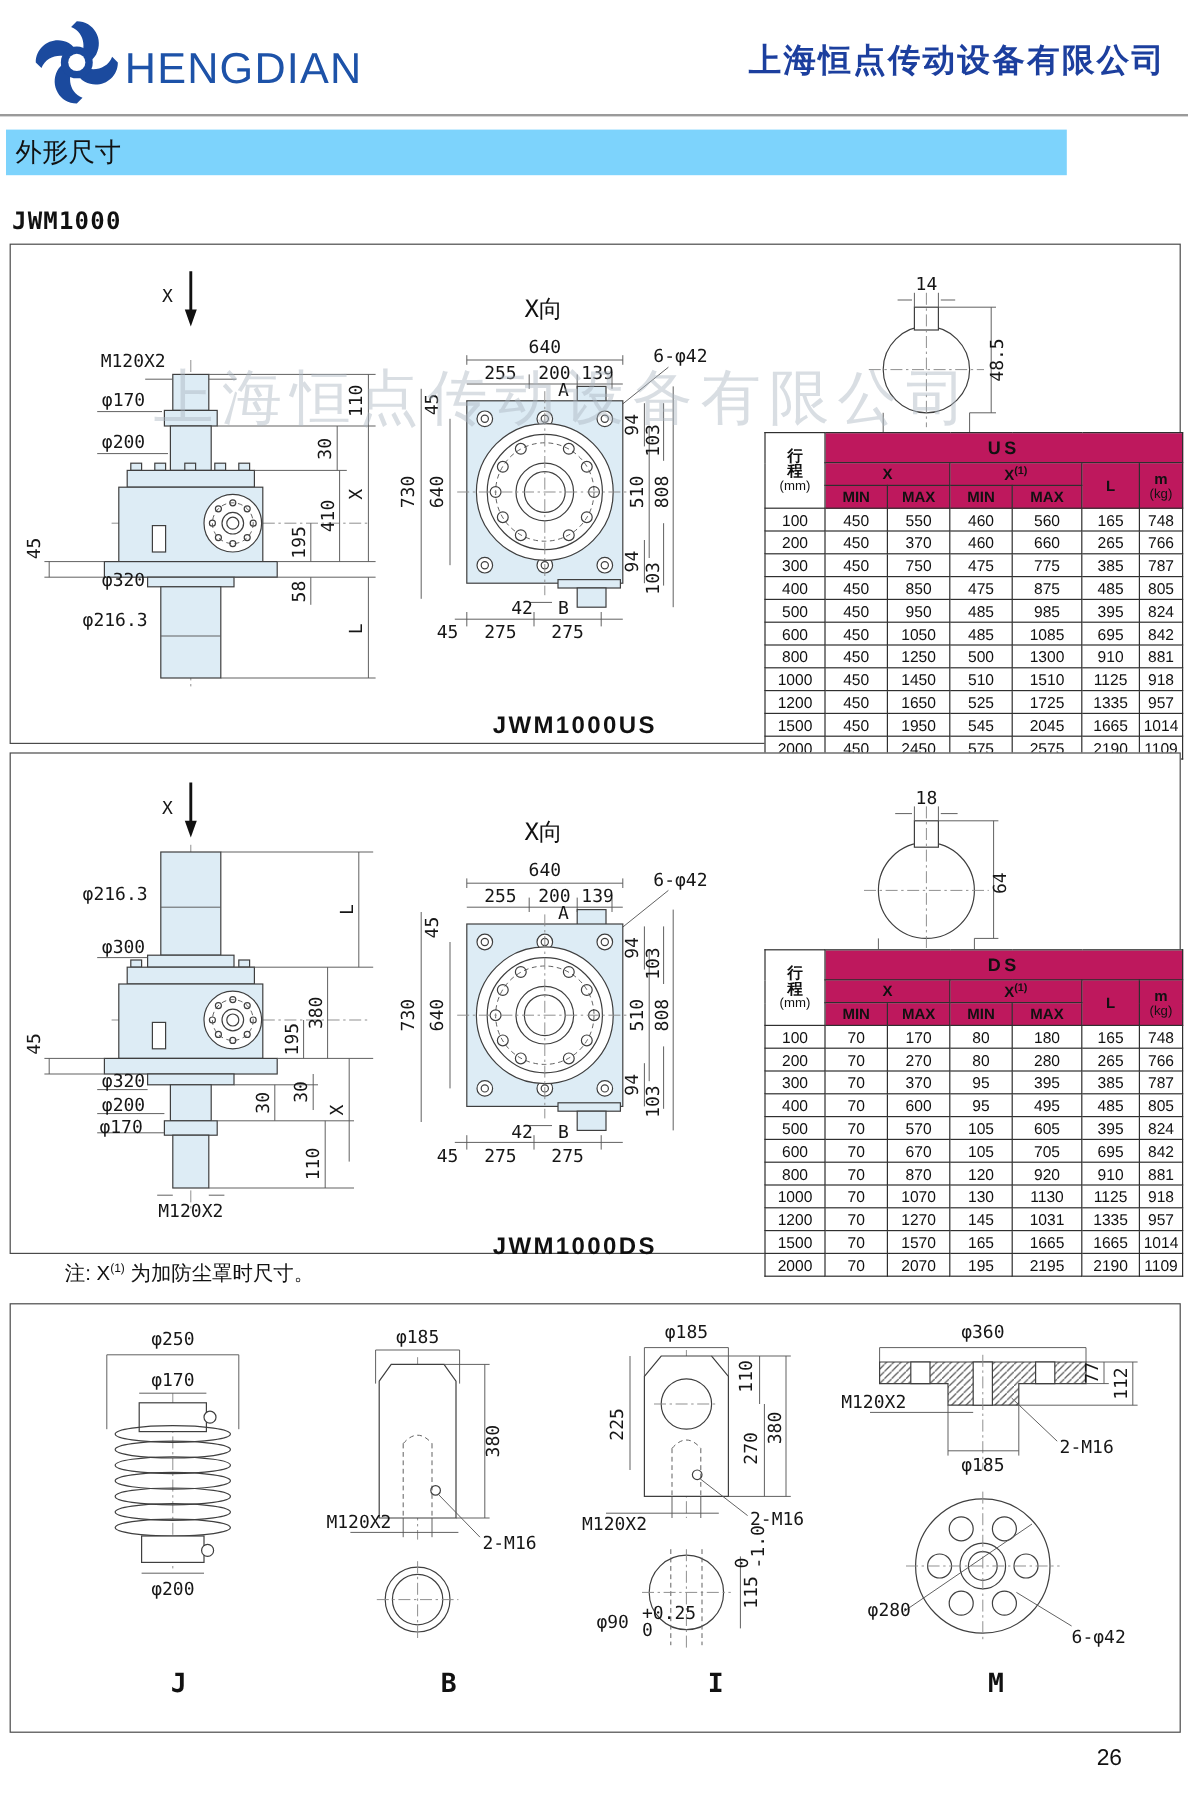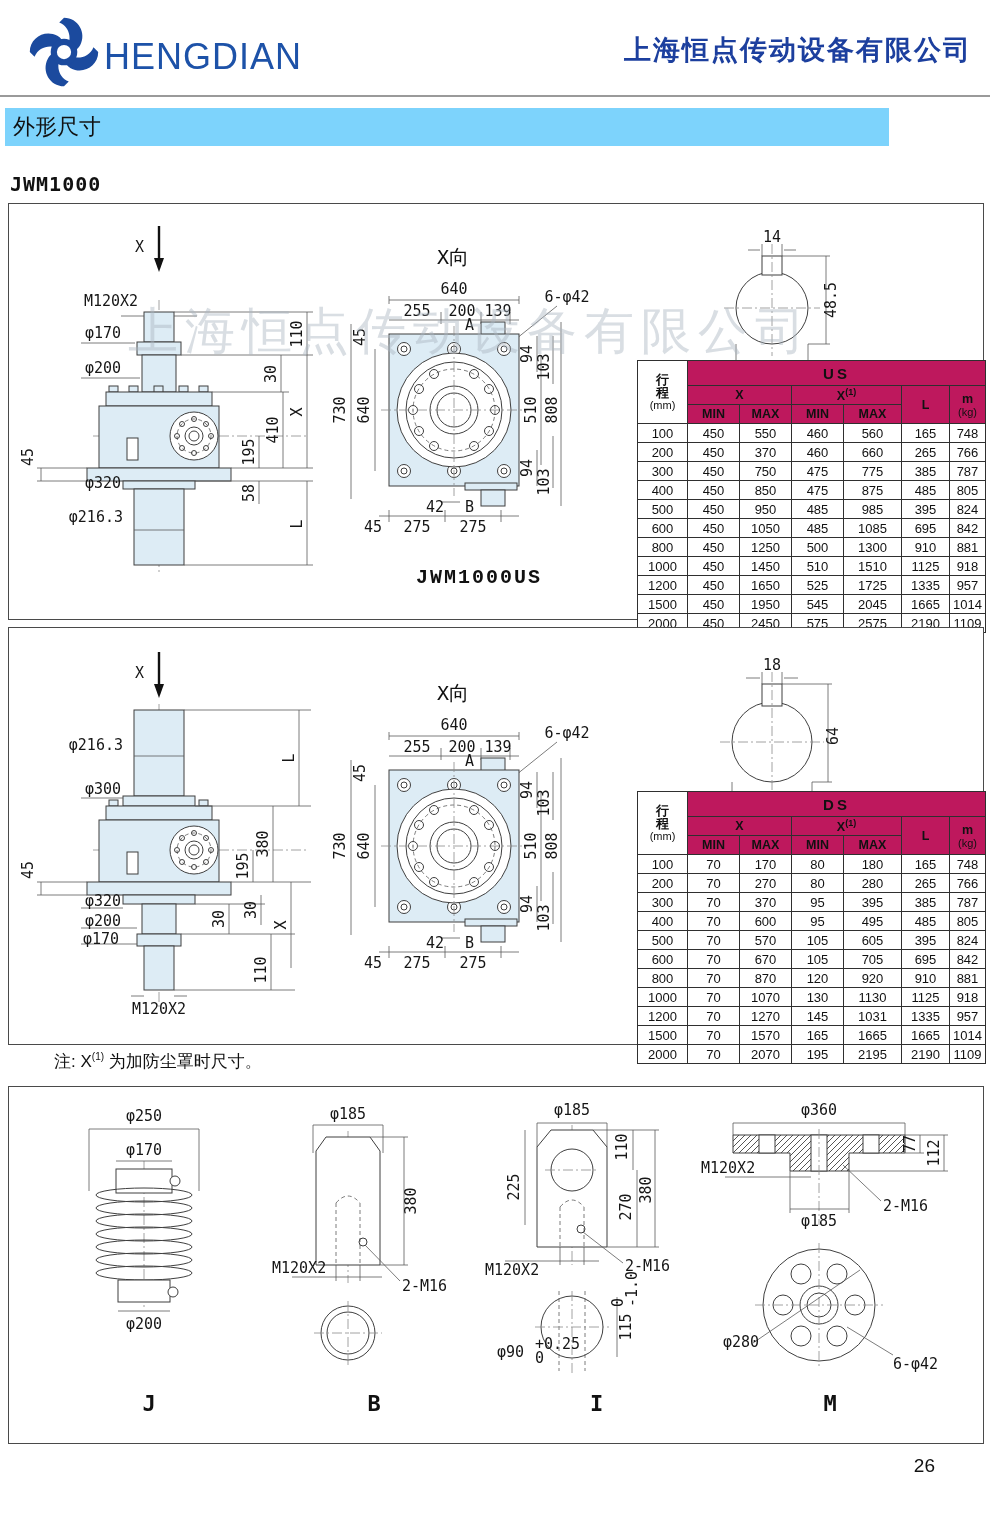--- a/index.html
+++ b/index.html
@@ -17,22 +17,22 @@
   .model{position:absolute;left:10px;top:172px;font-family:"DejaVu Sans Mono",monospace;
          font-size:20px;font-weight:bold;letter-spacing:1px;}
   .pagenum{position:absolute;right:55px;top:1455px;font-size:19px;font-family:Liberation Sans, sans-serif;}
   .panel{position:absolute;left:8px;width:974px;border:1px solid #4a4a4a;background:#fff;}
   #panel-us{top:203px;height:415px;}
   #panel-ds{top:627px;height:416px;}
   #panel-acc{top:1086px;height:356px;}
   .note{position:absolute;left:10px;top:1050px;font-size:17px;color:#111;margin-left:44px;}
   .note sup{font-size:10px;}
   .viewlabel{position:absolute;font-family:"DejaVu Sans Mono",monospace;font-size:20px;}
-  .caption{position:absolute;font-family:Liberation Mono, monospace;font-size:20px;
-           font-weight:bold;text-align:center;letter-spacing:2px;}
+  .caption{position:absolute;font-family:Liberation Sans, sans-serif;font-size:20px;
+           font-weight:bold;text-align:center;letter-spacing:2px;margin-top:28px;}
   .acc-cap{position:absolute;font-family:"DejaVu Sans Mono",monospace;font-size:22px;
            font-weight:bold;text-align:center;width:100%;}
   .watermark{position:absolute;left:128px;top:298px;width:862px;font-size:50px;letter-spacing:7px;
              color:rgba(170,182,192,0.45);font-family:"Liberation Serif",serif;white-space:nowrap;
              overflow:hidden;pointer-events:none;z-index:6;}
   
   svg text{font-family:"DejaVu Sans Mono",monospace;font-size:15px;fill:#161616;}
   .ln{stroke:#3f3f3f;fill:none;stroke-width:1;}
   .thin{stroke:#5a5a5a;fill:none;stroke-width:0.8;}
   .cl{stroke:#8b8b8b;fill:none;stroke-width:0.8;stroke-dasharray:10 3 2 3;}
@@ -539,20 +539,21 @@
     <text transform="rotate(-90 207 146)" x="207" y="146" text-anchor="middle">510</text>
     <text transform="rotate(-90 228 146)" x="228" y="146" text-anchor="middle">808</text>
     <text transform="rotate(-90 203 204)" x="203" y="204" text-anchor="middle">94</text>
     <text transform="rotate(-90 220 218)" x="220" y="218" text-anchor="middle">103</text>
     <text x="106" y="248" text-anchor="middle">42</text>
     <text x="136" y="248">B</text>
     <text x="44" y="268" text-anchor="middle">45</text>
     <text x="88" y="268" text-anchor="middle">275</text>
     <text x="144" y="268" text-anchor="middle">275</text>
   </svg>
+  <div class="caption" style="left:320px;top:372px;width:300px">JWM1000DS</div>
 
   <svg class="abs" style="left:675px;top:28px" width="180" height="170" viewBox="0 0 180 170">
     <g>
       <circle cx="88" cy="86" r="40" class="hl"></circle>
       <rect x="78" y="28" width="20" height="22" class="hl"></rect>
       <line x1="36" y1="86" x2="140" y2="86" class="cl"></line>
       <line x1="88" y1="16" x2="88" y2="138" class="cl"></line>
       <line x1="62" y1="22" x2="76" y2="22" class="thin"></line>
         <line x1="100" y1="22" x2="114" y2="22" class="thin"></line>
       <line x1="78" y1="16" x2="78" y2="28" class="thin"></line>

